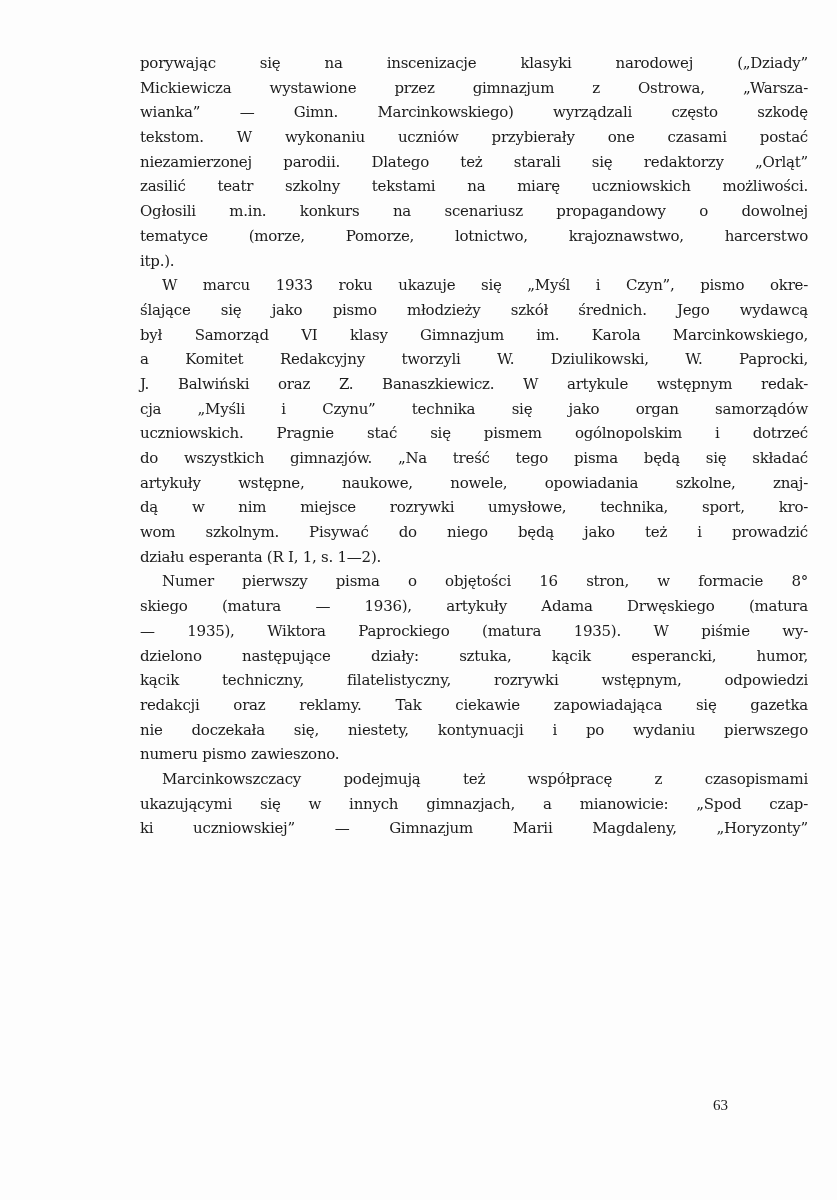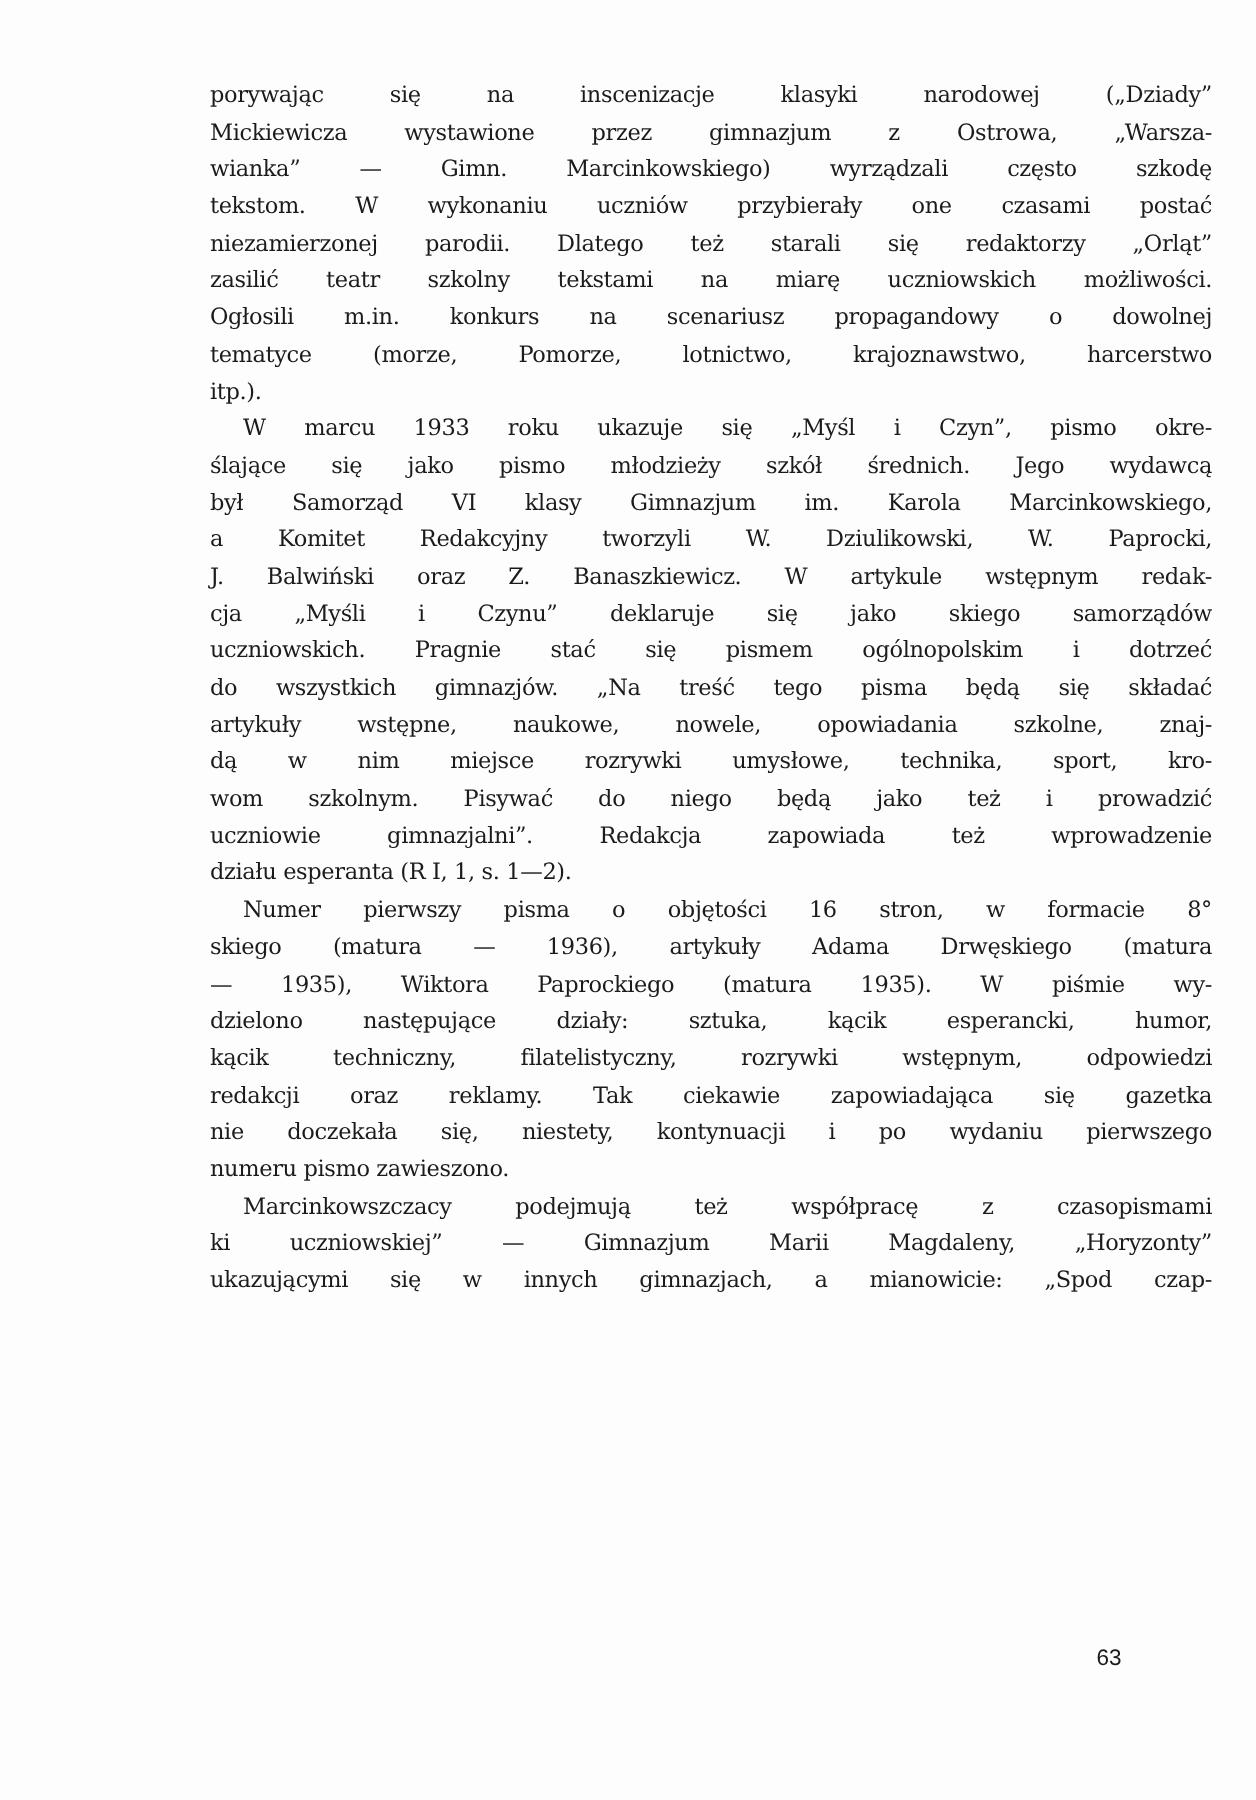--- a/index.html
+++ b/index.html
@@ -35,23 +35,23 @@
     }
     .line.last {
       text-align: center;
       text-align-last: left;
     }
     .line.indent {
       text-indent: 22px;
     }
     .page-number {
       position: absolute;
-      left: 731px;
+      left: 713px;
       top: 1097px;
-      font-family: Liberation Sans, sans-serif;
+      font-family: Liberation Serif, serif;
       font-size: 15px;
       color: #1b1b1b;
     }
   </style>
 </head>
 <body>
 
 <div class="page" id="page-body">
     <div>
       <span class="line">porywając się na inscenizacje klasyki narodowej („Dziady”</span>
@@ -63,38 +63,37 @@
       <span class="line">Ogłosili m.in. konkurs na scenariusz propagandowy o dowolnej</span>
       <span class="line">tematyce (morze, Pomorze, lotnictwo, krajoznawstwo, harcerstwo</span>
       <span class="line last">itp.).</span>
     </div>
     <div>
       <span class="line indent">W marcu 1933 roku ukazuje się „Myśl i Czyn”, pismo okre-</span>
       <span class="line">ślające się jako pismo młodzieży szkół średnich. Jego wydawcą</span>
       <span class="line">był Samorząd VI klasy Gimnazjum im. Karola Marcinkowskiego,</span>
       <span class="line">a Komitet Redakcyjny tworzyli W. Dziulikowski, W. Paprocki,</span>
       <span class="line">J. Balwiński oraz Z. Banaszkiewicz. W artykule wstępnym redak-</span>
-      <span class="line">cja „Myśli i Czynu” deklaruje się jako skiego samorządów</span>
+      <span class="line">cja „Myśli i Czynu” technika się jako organ samorządów</span>
       <span class="line">uczniowskich. Pragnie stać się pismem ogólnopolskim i dotrzeć</span>
       <span class="line">do wszystkich gimnazjów. „Na treść tego pisma będą się składać</span>
       <span class="line">artykuły wstępne, naukowe, nowele, opowiadania szkolne, znaj-</span>
       <span class="line">dą w nim miejsce rozrywki umysłowe, technika, sport, kro-</span>
       <span class="line">wom szkolnym. Pisywać do niego będą jako też i prowadzić</span>
-      <span class="line">uczniowie gimnazjalni”. Redakcja zapowiada też wprowadzenie</span>
       <span class="line last">działu esperanta (R I, 1, s. 1—2).</span>
     </div>
     <div>
       <span class="line indent">Numer pierwszy pisma o objętości 16 stron, w formacie 8°</span>
       <span class="line">skiego (matura — 1936), artykuły Adama Drwęskiego (matura</span>
       <span class="line">— 1935), Wiktora Paprockiego (matura 1935). W piśmie wy-</span>
       <span class="line">dzielono następujące działy: sztuka, kącik esperancki, humor,</span>
       <span class="line">kącik techniczny, filatelistyczny, rozrywki wstępnym, odpowiedzi</span>
       <span class="line">redakcji oraz reklamy. Tak ciekawie zapowiadająca się gazetka</span>
       <span class="line">nie doczekała się, niestety, kontynuacji i po wydaniu pierwszego</span>
       <span class="line last">numeru pismo zawieszono.</span>
     </div>
     <div>
       <span class="line indent">Marcinkowszczacy podejmują też współpracę z czasopismami</span>
+      <span class="line">ukazującymi się w innych gimnazjach, a mianowicie: „Spod czap-</span>
       <span class="line">ki uczniowskiej” — Gimnazjum Marii Magdaleny, „Horyzonty”</span>
-      <span class="line">ukazującymi się w innych gimnazjach, a mianowicie: „Spod czap-</span>
     </div>
   </div>
 <div class="page-number">63</div>
 
 </body></html>

